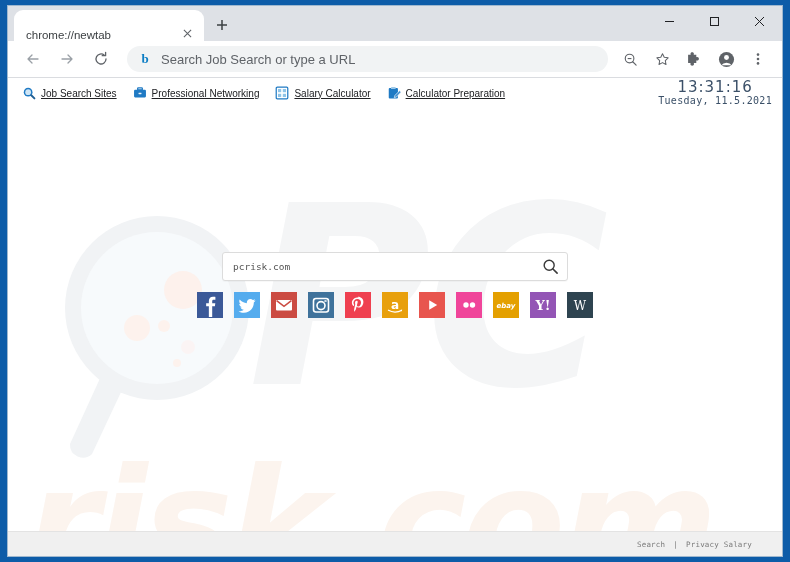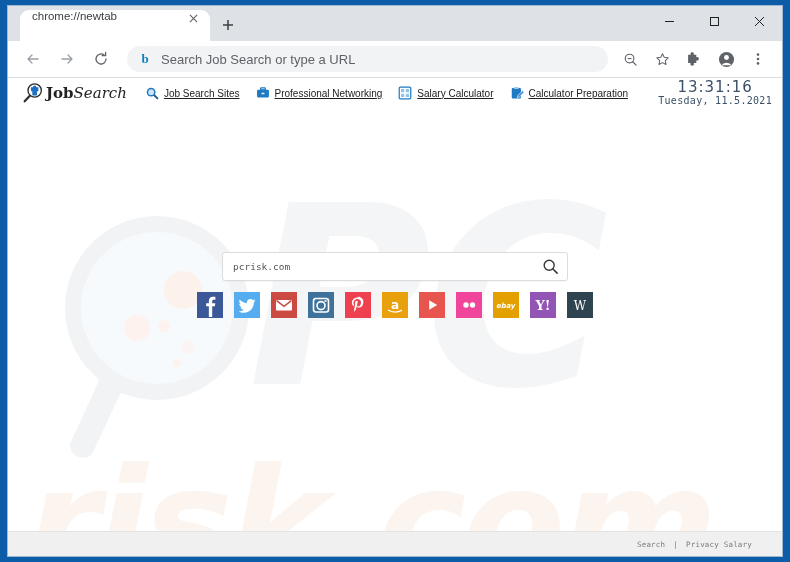--- a/index.html
+++ b/index.html
@@ -24,25 +24,25 @@
   
   .tabstrip {
     height: 35px;
     background: #dee1e6;
     display: flex;
     align-items: flex-end;
     position: relative;
     flex: none;
   }
   .tab {
-    margin-left: 12px;
+    margin-left: 6px;
     width: 190px; height: 31px;
     background: #ffffff;
     border-radius: 9px 9px 0 0;
-    display: flex; align-items: flex-start;
+    display: flex; align-items: flex-end;
     padding: 0 9px 0 12px;
     position: relative;
   }
   .tab-title {
     flex: 1;
     font-size: 11.5px;
     color: #3c4043;
     white-space: nowrap; overflow: hidden; text-overflow: ellipsis;
   }
   .tab-close {
@@ -344,30 +344,20 @@
       <circle cx="77" cy="120" r="13" fill="#fdf2ed"></circle>
       <circle cx="104" cy="118" r="6" fill="#fdf2ed"></circle>
       <circle cx="128" cy="139" r="7" fill="#fbf4f4"></circle>
       <circle cx="117" cy="155" r="4" fill="#fdf2ed"></circle>
       <path d="M42 166 L10 236 a13 13 0 0 0 22 10 L62 182 Z" fill="#f1f3f5"></path>
     </svg>
     <div class="wm wm-pc">PC</div>
     <div class="wm wm-risk">risk.com</div>
 
     <div class="site-header">
-      <div class="brand">
-        <svg class="brand-logo" viewBox="0 0 26 24">
-          <circle cx="15" cy="9" r="8" fill="none" stroke="#2b2b2b" stroke-width="1.6"></circle>
-          <path d="M9.2 15.3 L3 22" stroke="#2b2b2b" stroke-width="2.6" stroke-linecap="round"></path>
-          <path d="M10.5 5 L10.5 8.5 Q10.5 10.5 12.5 10.5 L17.5 10.5 Q19.5 10.5 19.5 8.5 L19.5 5" fill="#1a6fc4"></path>
-          <circle cx="15" cy="5.2" r="2.1" fill="#1a6fc4"></circle>
-          <rect x="12.2" y="10" width="5.6" height="5" rx="1" fill="#1a6fc4"></rect>
-        </svg>
-        <span class="brand-text"><b>Job</b><i>Search</i></span>
-      </div>
 
       <a class="navlink" href="#">
         <svg class="ni" viewBox="0 0 16 16">
             <circle cx="7" cy="7" r="5" fill="#1f7ac4"></circle>
             <circle cx="7" cy="7" r="3.3" fill="#cfe5f5"></circle>
             <path d="M10.6 10.6 L14.2 14.2" stroke="#1f5f94" stroke-width="2.2" stroke-linecap="round"></path>
           </svg>
         <span>Job Search Sites</span>
       </a>
 

